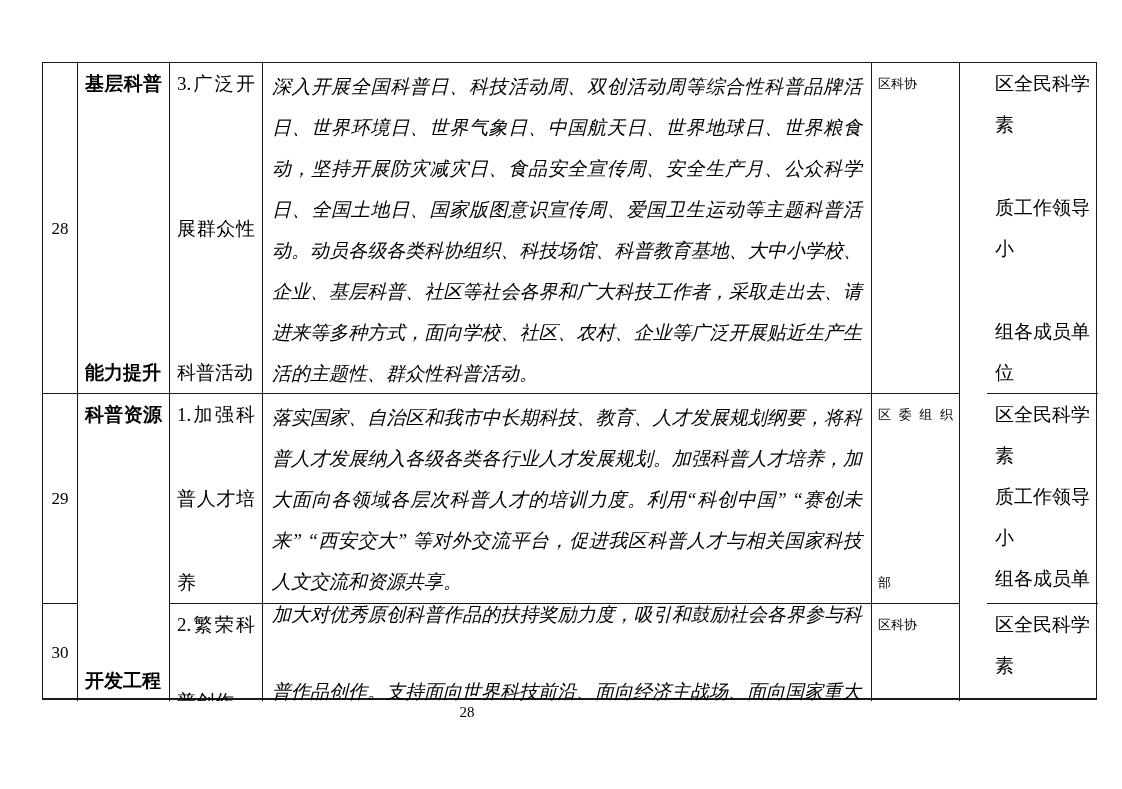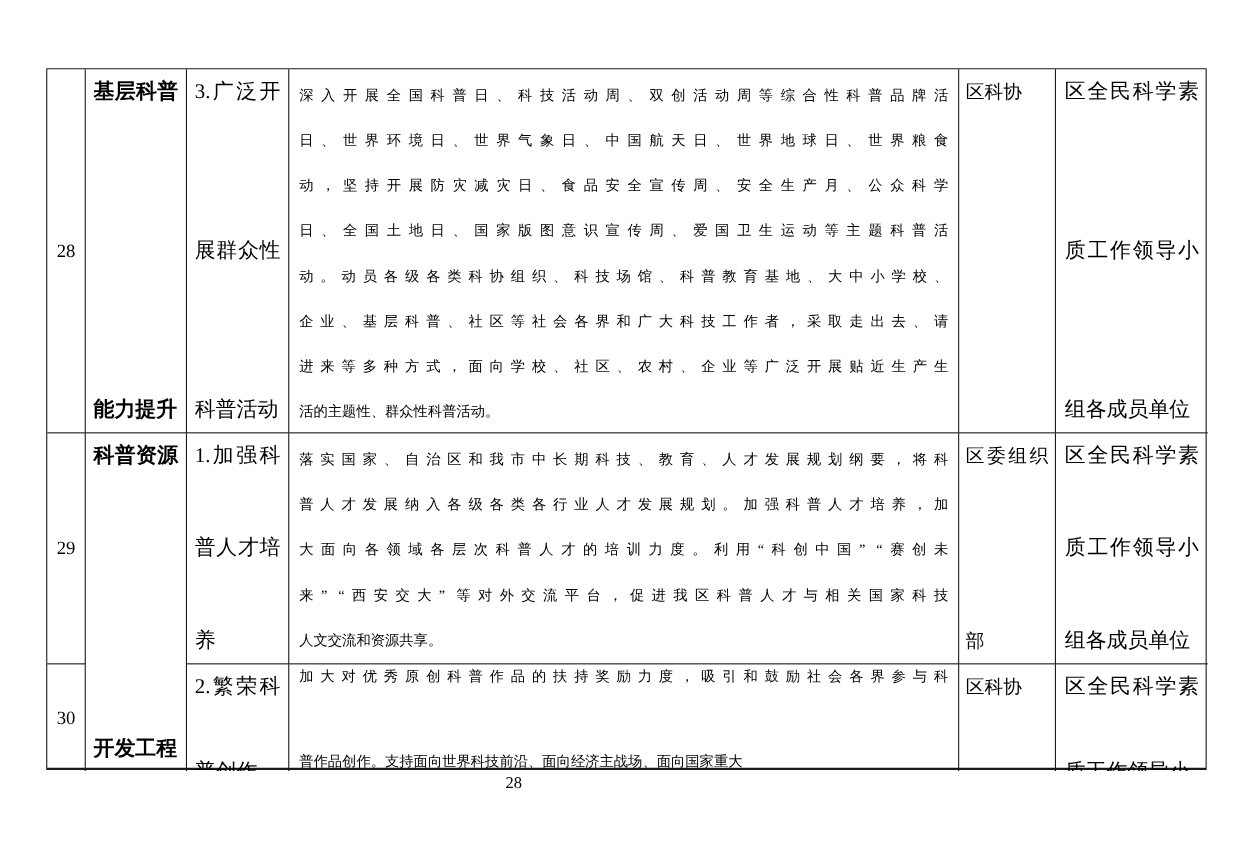--- a/index.html
+++ b/index.html
@@ -67,30 +67,32 @@
     padding: 0 7px;
     font-size: 19px;
   }
   .task-cell {
     padding: 0 7px;
     font-size: 19px;
   }
   .desc-cell {
     padding: 3px 9px 0 9px;
     justify-content: flex-start;
-    font-size: 13px;
+    font-size: 19px;
+    font-style: italic;
   }
   .desc-cell.center-v { justify-content: center; padding-top: 0; }
   .lead-cell {
     padding: 0 6px;
-    font-size: 17px;
+    font-size: 13px;
   }
   .support-cell {
     padding: 0 8px;
     font-size: 19px;
+    margin-left: 27px;
   }
   .page-number {
     position: absolute;
     left: 447px;
     top: 704px;
     width: 40px;
     text-align: center;
     font-size: 15px;
     font-family: "Liberation Serif", serif;
   }

